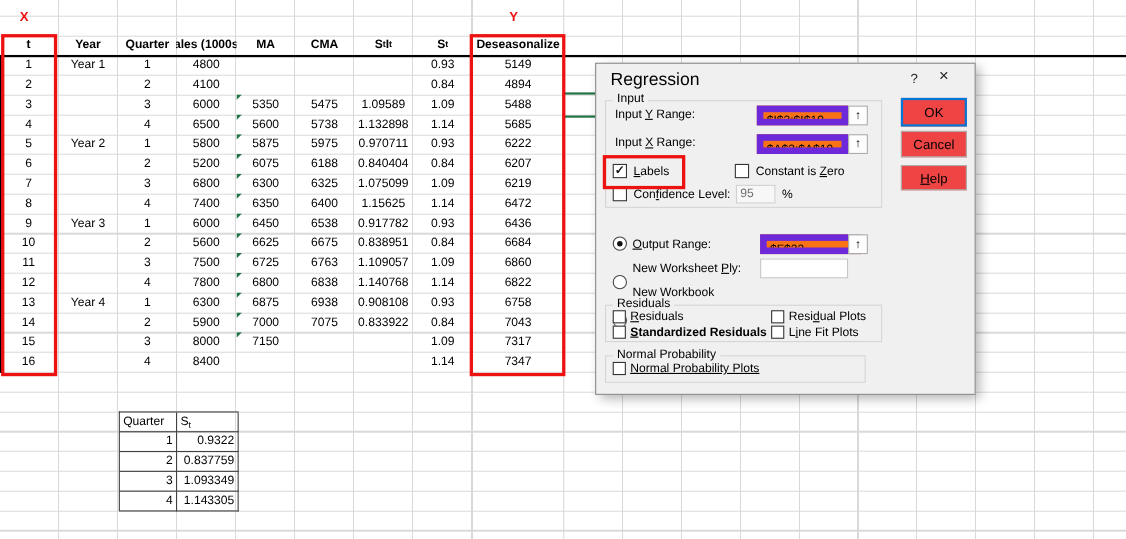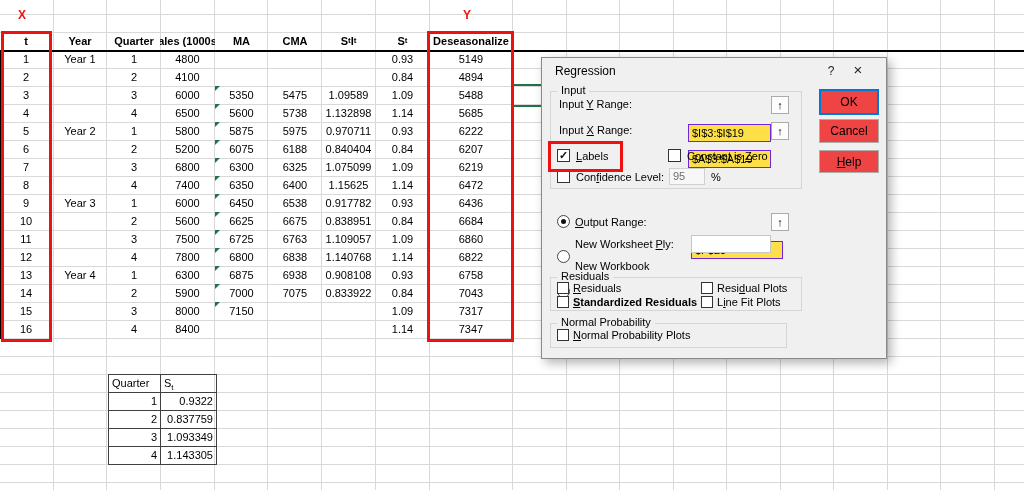--- a/index.html
+++ b/index.html
@@ -36,27 +36,27 @@
   .sc sub{font-size:8px;}
   
   .redbox{position:absolute;border:3px solid #ee1111;background:transparent;z-index:5;}
   .redlabel{position:absolute;color:#ee1111;font-weight:bold;font-size:12px;z-index:5;}
   .greenline{position:absolute;height:2px;background:#217346;z-index:4;}
   
   .dlg{position:absolute;left:541px;top:57px;width:346px;height:302px;background:#f0f0f0;
     border:1px solid #8a8a8a;box-shadow:4px 4px 10px rgba(0,0,0,.3);z-index:10;font-size:12px;box-sizing:border-box;}
   .dlg *{box-sizing:border-box;}
   .abs{position:absolute;}
-  .dlg-title{left:13px;top:6px;font-size:12px;}
+  .dlg-title{left:13px;top:6px;font-size:16px;}
   .dlg-sysbtn{text-align:center;color:#222;cursor:default;}
   .grp{position:absolute;border:1px solid #d5d5d5;}
   .grp-label{position:absolute;top:-8px;left:6px;background:#f0f0f0;padding:0 4px;font-size:11px;white-space:nowrap;}
   .lbl{font-size:11px;white-space:nowrap;}
   .mn{text-decoration:underline;}
-  .rangebox{background:#fde047;border:1px solid #6d28d9;font-size:11px;line-height:16px;padding:0 3px;overflow:hidden;white-space:nowrap;margin-top:28px;}
+  .rangebox{background:#f97316;border:6px solid #6d28d9;font-size:11px;line-height:16px;padding:0 3px;overflow:hidden;white-space:nowrap;}
   .rangebtn{background:#fdfdfd;border:1px solid #ababab;font-size:11px;font-weight:bold;text-align:center;line-height:16px;}
   .disabledbox{background:#f7f7f7;border:1px solid #d0d0d0;color:#6d6d6d;font-size:11px;line-height:15px;padding:0 3px;}
   .emptybox{background:#fff;border:1px solid #c6c6c6;}
   .cb{width:13px;height:13px;background:#fff;border:1px solid #333;font-size:11px;line-height:11px;
       text-align:center;color:#111;}
   .cb.sm{width:12px;height:12px;}
   .cb .mark{visibility:hidden;font-weight:bold;}
   .cb.checked .mark{visibility:visible;}
   .radio{width:13px;height:13px;background:#fff;border:1px solid #444;border-radius:50%;position:relative;}
   .radio.selected::after{content:"";position:absolute;left:3px;top:3px;width:5px;height:5px;border-radius:50%;background:#111;}
@@ -299,21 +299,21 @@
     <span class="abs lbl" style="left:175px;top:224px;"><span>Resi</span><span class="mn">d</span><span>ual Plots</span></span>
     <div class="abs cb sm" style="left:15px;top:238px;"><span class="mark">✓</span></div>
     <span class="abs lbl" style="left:31px;top:238px;font-weight:bold;"><span></span><span class="mn">S</span><span>tandardized Residuals</span></span>
     <div class="abs cb sm" style="left:159px;top:238px;"><span class="mark">✓</span></div>
     <span class="abs lbl" style="left:175px;top:238px;"><span>L</span><span class="mn">i</span><span>ne Fit Plots</span></span>
 
     <div class="grp" style="left:8px;top:265px;width:237px;height:25px;">
       <span class="grp-label">Normal Probability</span>
     </div>
     <div class="abs cb sm" style="left:15px;top:271px;"><span class="mark">✓</span></div>
-    <span class="abs lbl" style="left:31px;top:271px;"><span></span><span class="mn">N</span><span>ormal Probability Plots</span></span>
+    <span class="abs lbl" style="left:31px;top:271px;text-decoration:underline;"><span></span><span class="mn">N</span><span>ormal Probability Plots</span></span>
 
     <div class="abs btn focus" style="left:277px;top:31px;width:60px;height:26px;">OK</div>
     <div class="abs btn" style="left:277px;top:61px;width:60px;height:24px;">Cancel</div>
     <div class="abs btn" style="left:277px;top:92px;width:60px;height:23px;">
         <span><span></span><span class="mn">H</span><span>elp</span></span>
       </div>
   </div>
 
   <div class="redbox" style="left:548px;top:141px;width:69px;height:25px;z-index:20;"></div>
 

